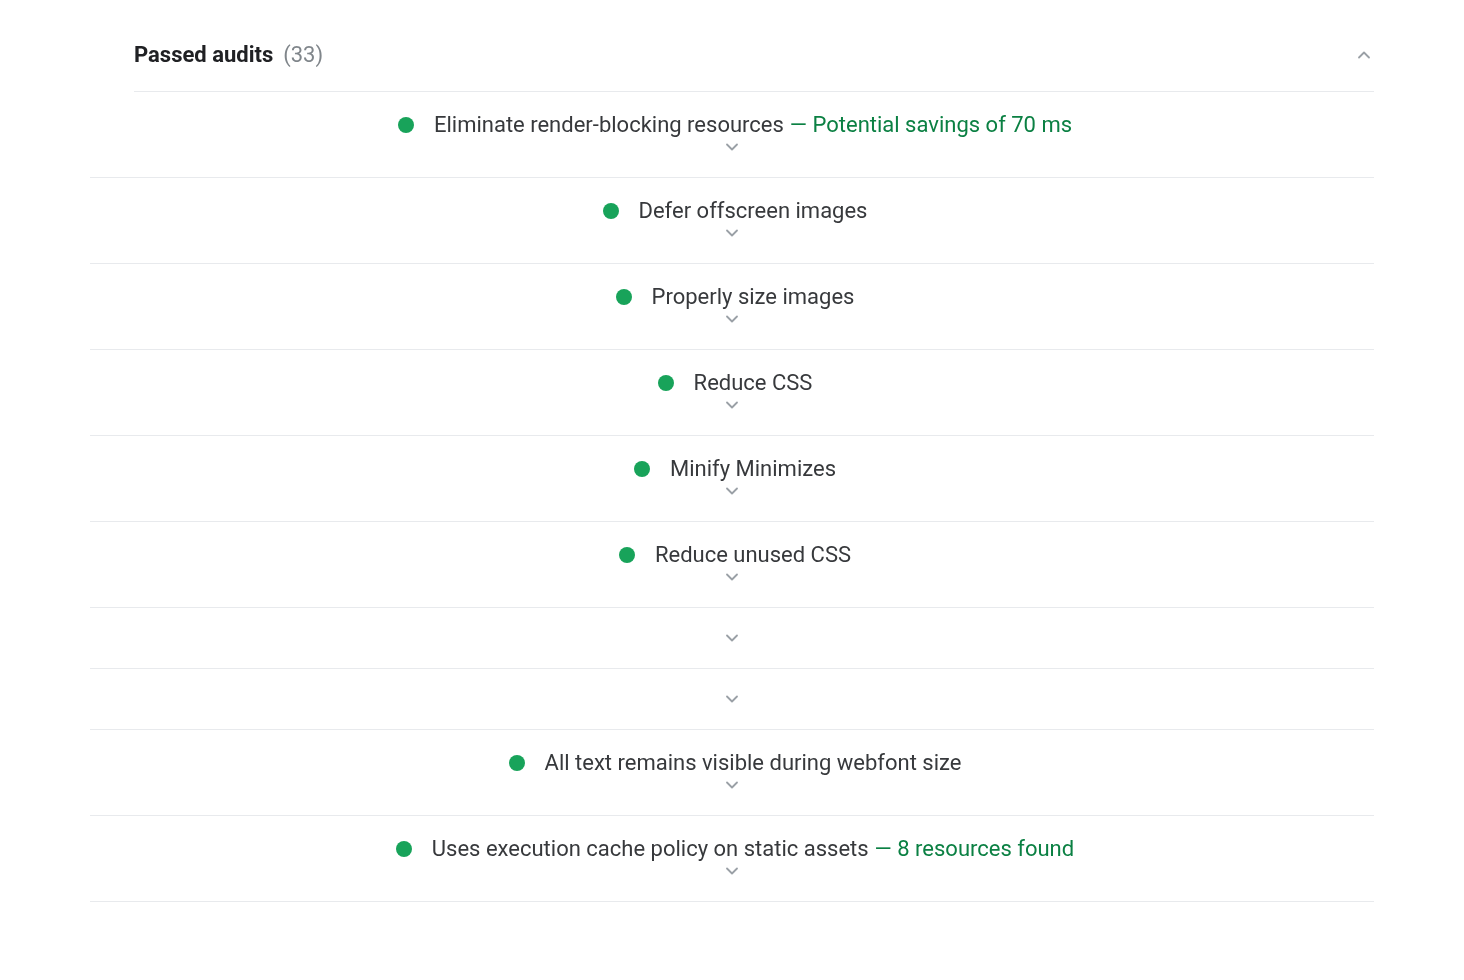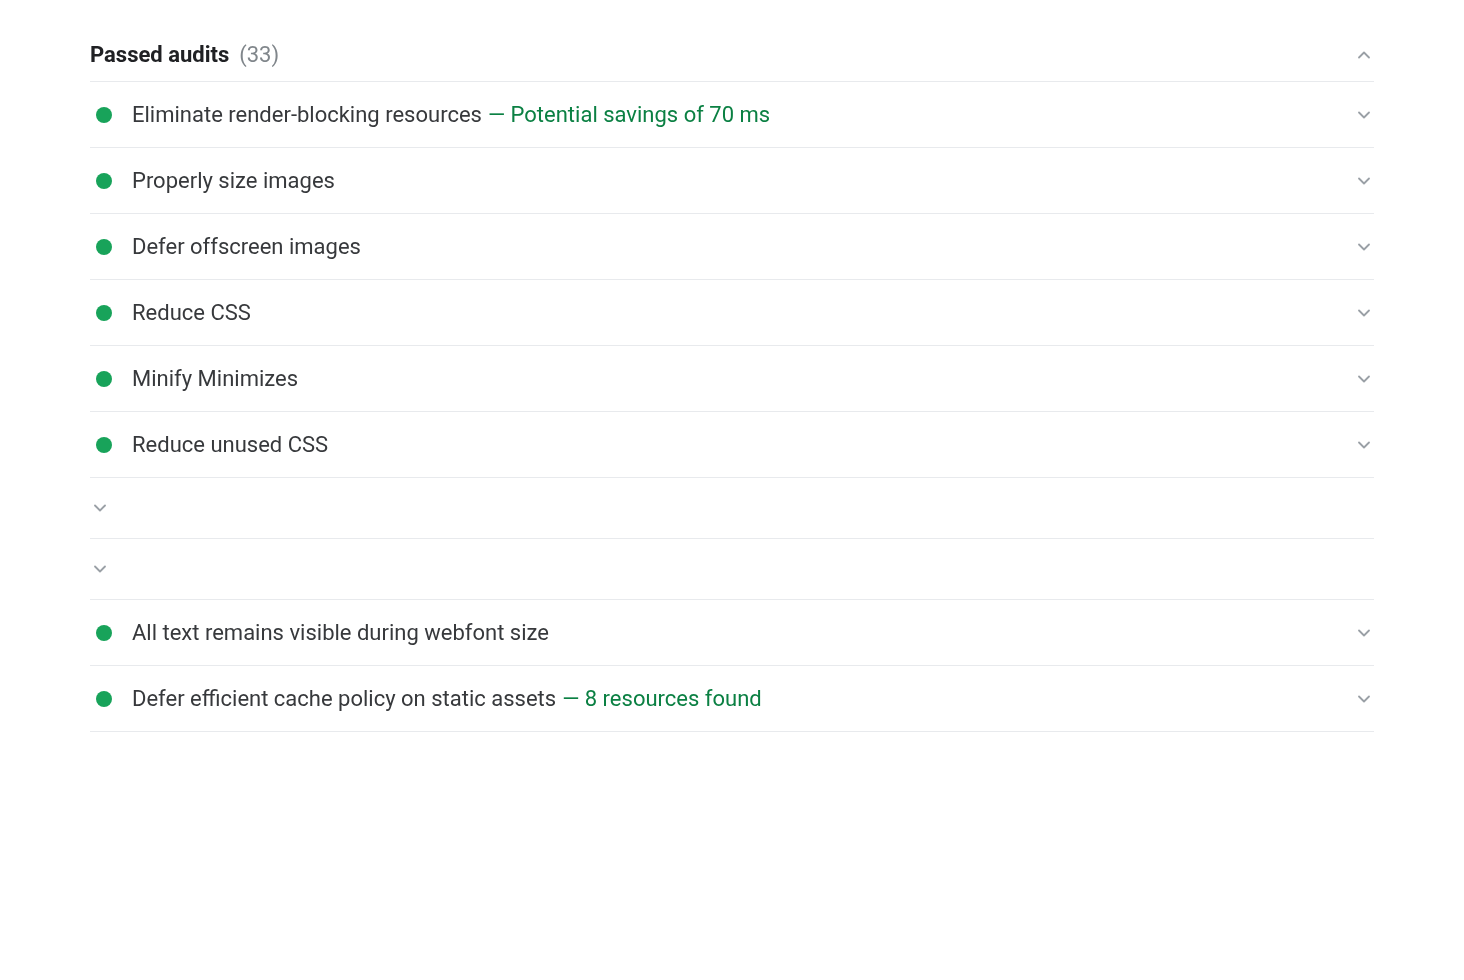--- a/index.html
+++ b/index.html
@@ -11,22 +11,23 @@
       font-family: -apple-system, BlinkMacSystemFont, "Segoe UI", Roboto, Helvetica, Arial, sans-serif;
       background: #fff;
       color: #202124;
       width: 1464px;
       padding: 30px 90px;
     }
     .header-row {
       display: flex;
       align-items: center;
       justify-content: space-between;
-      padding: 12px 0 14px 0;
+      padding: 12px 0 24px 0;
       border-bottom: 1px solid #e8eaed;
+      margin-left: 44px;
     }
     .header-title {
       font-size: 22px;
       font-weight: 700;
       color: #202124;
     }
     .header-count {
       font-size: 22px;
       font-weight: 400;
       color: #80868b;
@@ -37,20 +38,21 @@
       display: inline-flex;
       align-items: center;
     }
     .audit-row {
       display: flex;
       align-items: center;
       justify-content: space-between;
       padding: 20px 0;
       border-bottom: 1px solid #e8eaed;
       cursor: pointer;
+      flex-direction: column;
     }
     .audit-left {
       display: flex;
       align-items: center;
       gap: 20px;
     }
     .status-dot {
       width: 16px;
       height: 16px;
       border-radius: 50%;
@@ -100,42 +102,42 @@
       </div>
       <span class="chevron">
         <svg class="chev" viewBox="0 0 24 24" fill="none" stroke="currentColor" stroke-width="2.2" stroke-linecap="round" stroke-linejoin="round">
           <polyline points="6 9 12 15 18 9"></polyline>
         </svg>
       </span>
     </div>
     <div class="audit-row">
       <div class="audit-left">
         <span class="status-dot"></span>
+        <span><span class="audit-title">Defer offscreen images</span></span>
+      </div>
+      <span class="chevron">
+        <svg class="chev" viewBox="0 0 24 24" fill="none" stroke="currentColor" stroke-width="2.2" stroke-linecap="round" stroke-linejoin="round">
+          <polyline points="6 9 12 15 18 9"></polyline>
+        </svg>
+      </span>
+    </div>
+    <div class="audit-row">
+      <div class="audit-left">
+        <span class="status-dot"></span>
         <span><span class="audit-title">Properly size images</span></span>
       </div>
       <span class="chevron">
         <svg class="chev" viewBox="0 0 24 24" fill="none" stroke="currentColor" stroke-width="2.2" stroke-linecap="round" stroke-linejoin="round">
           <polyline points="6 9 12 15 18 9"></polyline>
         </svg>
       </span>
     </div>
     <div class="audit-row">
       <div class="audit-left">
         <span class="status-dot"></span>
-        <span><span class="audit-title">Defer offscreen images</span></span>
-      </div>
-      <span class="chevron">
-        <svg class="chev" viewBox="0 0 24 24" fill="none" stroke="currentColor" stroke-width="2.2" stroke-linecap="round" stroke-linejoin="round">
-          <polyline points="6 9 12 15 18 9"></polyline>
-        </svg>
-      </span>
-    </div>
-    <div class="audit-row">
-      <div class="audit-left">
-        <span class="status-dot"></span>
         <span><span class="audit-title">Reduce CSS</span></span>
       </div>
       <span class="chevron">
         <svg class="chev" viewBox="0 0 24 24" fill="none" stroke="currentColor" stroke-width="2.2" stroke-linecap="round" stroke-linejoin="round">
           <polyline points="6 9 12 15 18 9"></polyline>
         </svg>
       </span>
     </div>
     <div class="audit-row">
       <div class="audit-left">
@@ -180,21 +182,21 @@
       </div>
       <span class="chevron">
         <svg class="chev" viewBox="0 0 24 24" fill="none" stroke="currentColor" stroke-width="2.2" stroke-linecap="round" stroke-linejoin="round">
           <polyline points="6 9 12 15 18 9"></polyline>
         </svg>
       </span>
     </div>
     <div class="audit-row">
       <div class="audit-left">
         <span class="status-dot"></span>
-        <span><span class="audit-title">Defer efficient cache policy on static assets</span><span class="audit-detail">8 resources found</span></span>
+        <span><span class="audit-title">Uses execution cache policy on static assets</span><span class="audit-detail">8 resources found</span></span>
       </div>
       <span class="chevron">
         <svg class="chev" viewBox="0 0 24 24" fill="none" stroke="currentColor" stroke-width="2.2" stroke-linecap="round" stroke-linejoin="round">
           <polyline points="6 9 12 15 18 9"></polyline>
         </svg>
       </span>
     </div>
   </div>
 
 </body></html>

